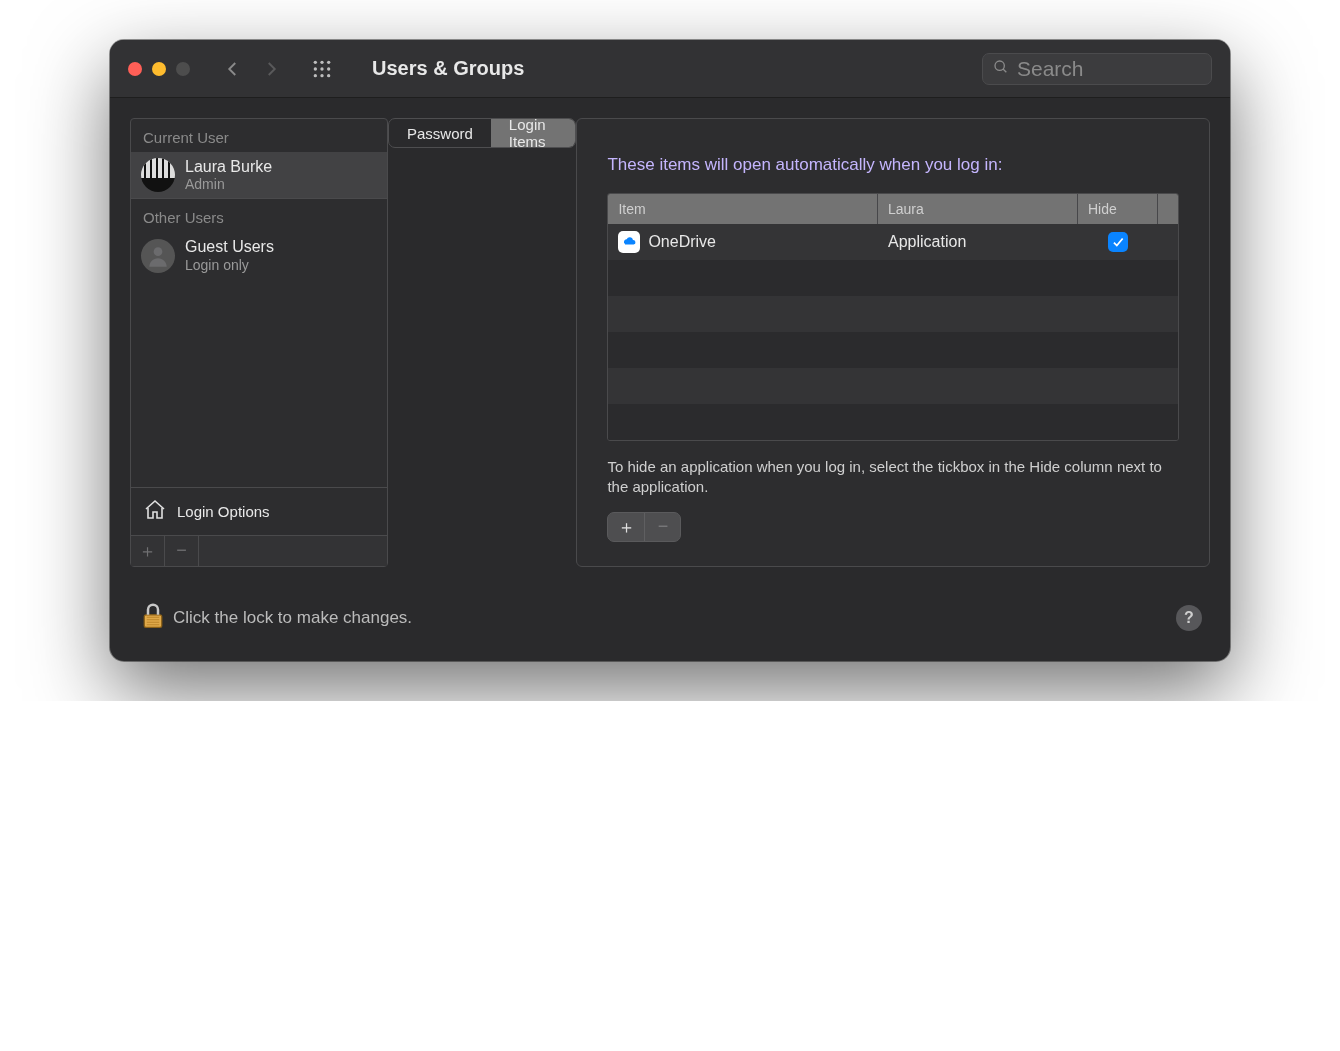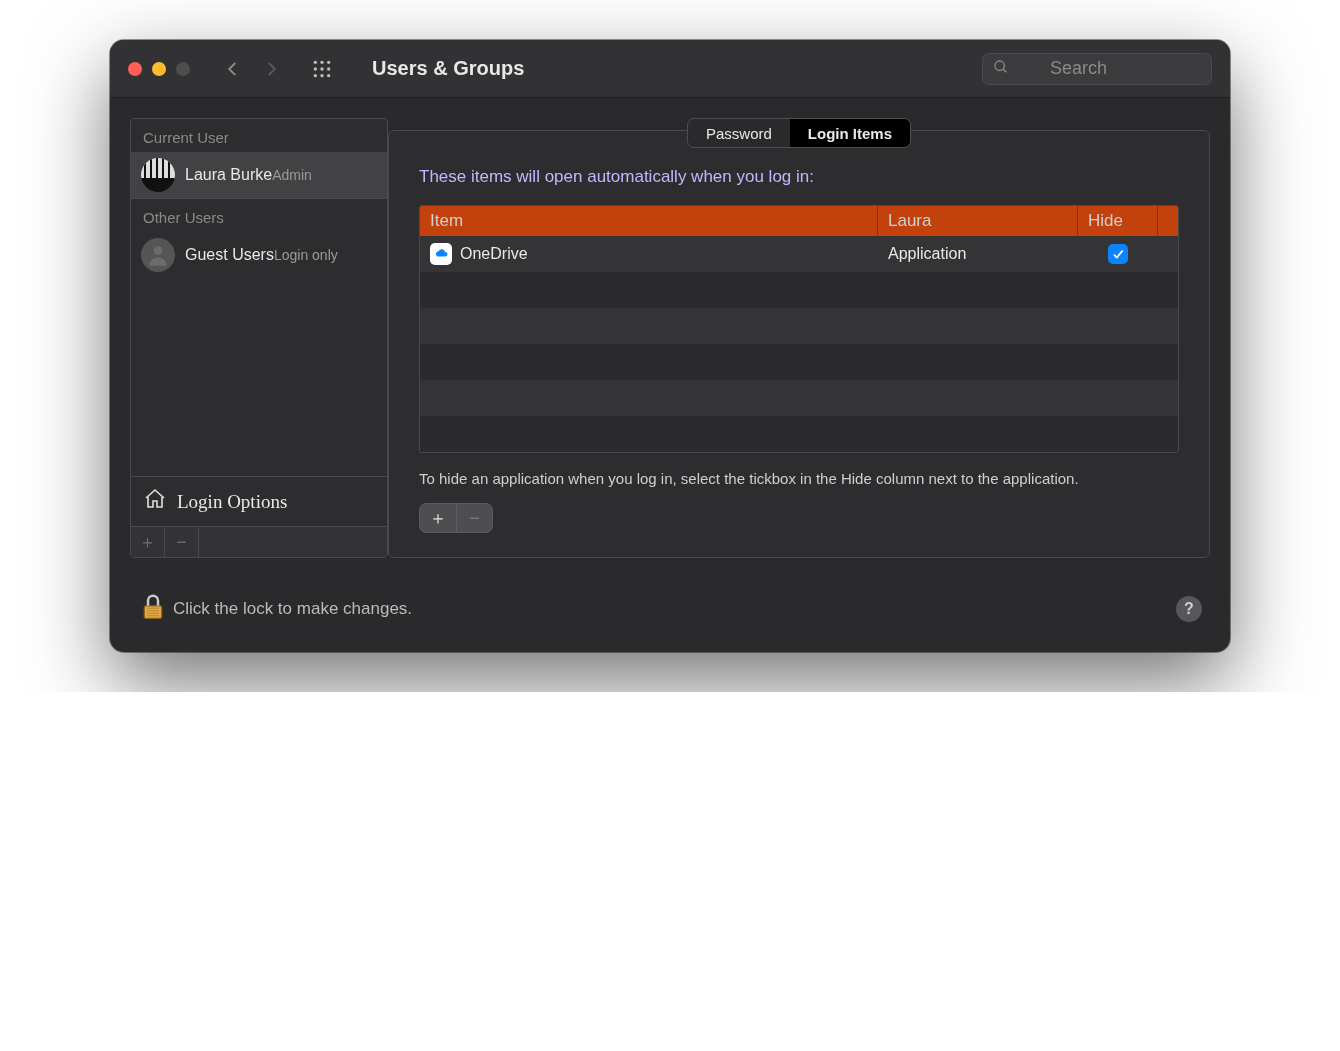--- a/index.html
+++ b/index.html
@@ -46,21 +46,21 @@
     border: 1px solid #4b4b4d;
     border-radius: 7px;
     height: 32px;
     width: 230px;
     padding: 0 10px;
     color: #9a9a9a;
     gap: 8px;
   }
   .search input {
     background: transparent; border: none; outline: none;
-    color: #e8e8e8; font-size: 18px; width: 100%; margin-left: 33px;
+    color: #e8e8e8; font-size: 21px; width: 100%;
   }
   .search input::placeholder { color: #8a8a8a; }
   .search svg { width: 16px; height: 16px; stroke:#8a8a8a; }
 
   
   .body { display: flex; padding: 20px; }
 
   
   .sidebar {
     width: 258px;
@@ -85,67 +85,66 @@
   }
   .avatar.piano {
     background: linear-gradient(to bottom, #ddd 0 60%, #111 60% 100%);
     position: relative;
   }
   .avatar.piano::after{
     content:""; position:absolute; top:0; left:10%; width:80%; height:60%;
     background: repeating-linear-gradient(to right,#111 0 2px, transparent 2px 6px);
   }
   .avatar.guest svg { width:26px; height:26px; fill:#6b6b6d; }
-  .user-text { display:flex; flex-direction:row; line-height:1.15;align-items:center; }
+  .user-text { display:flex; flex-direction:column; line-height:1.15; }
   .user-name { font-size: 16px; color: #e8e8e8; }
   .user-role { font-size: 14px; color: #9a9a9a; }
   .divider { height:1px; background:#4a4a4c; }
   .sidebar-fill { flex:1; }
   .login-options {
     display:flex; align-items:center; gap:10px;
     padding: 10px 12px;
     border-top: 1px solid #4a4a4c;
-    font-size: 19px;
-    font-family: Liberation Serif, serif;
+    font-size: 15px;
   }
   .login-options svg { width:24px; height:24px; stroke:#e0e0e0; fill:none; stroke-width:1.6; }
   .sidebar-footer {
     display:flex; border-top:1px solid #4a4a4c;
     background:#333335;
   }
   .sf-btn {
     width:34px; height:30px; display:flex; align-items:center; justify-content:center;
     border-right:1px solid #4a4a4c; color:#707072; font-size:18px;
   }
 
   
-  .main { flex:1; display:flex; flex-direction:column; }
+  .main { flex:1; display:flex; flex-direction:row; }
   .tabs-wrap { display:flex; justify-content:center; margin-bottom: -18px; z-index:2; }
   .tabs {
     display:flex; background:#2a2a2c; border:1px solid #4e4e50;
     border-radius:7px; overflow:hidden; height:30px;
   }
   .tab {
     padding: 0 18px; display:flex; align-items:center;
     font-size:15px; color:#e8e8e8;
   }
-  .tab.active { background:#000000;font-weight:bold; }
+  .tab.active { background:#737373; }
   .panel {
     border:1px solid #4a4a4c; border-radius:6px;
     padding: 36px 30px 24px 30px;
     background:#2d2d2f;
   }
   .heading { font-size:17px; color:#c4b5fd; margin-bottom:18px; }
   .table {
     border:1px solid #4a4a4c; border-radius:3px; overflow:hidden;
   }
   .thead {
     display:grid; grid-template-columns: 1fr 200px 80px 20px;
-    background:#c2410c; height:30px; align-items:center;
-    font-size:17px; color:#cfcfcf;
+    background:#737373; height:30px; align-items:center;
+    font-size:14px; color:#cfcfcf;
   }
   .th { padding:0 10px; border-right:1px solid #47474a; height:100%; display:flex; align-items:center; }
   .th:last-child { border-right:none; }
   .tbody {}
   .tr {
     display:grid; grid-template-columns: 1fr 200px 80px 20px;
     height:36px; align-items:center;
     background:#343436;
   }
   .tr:nth-child(even){ background:#2b2b2d; }

